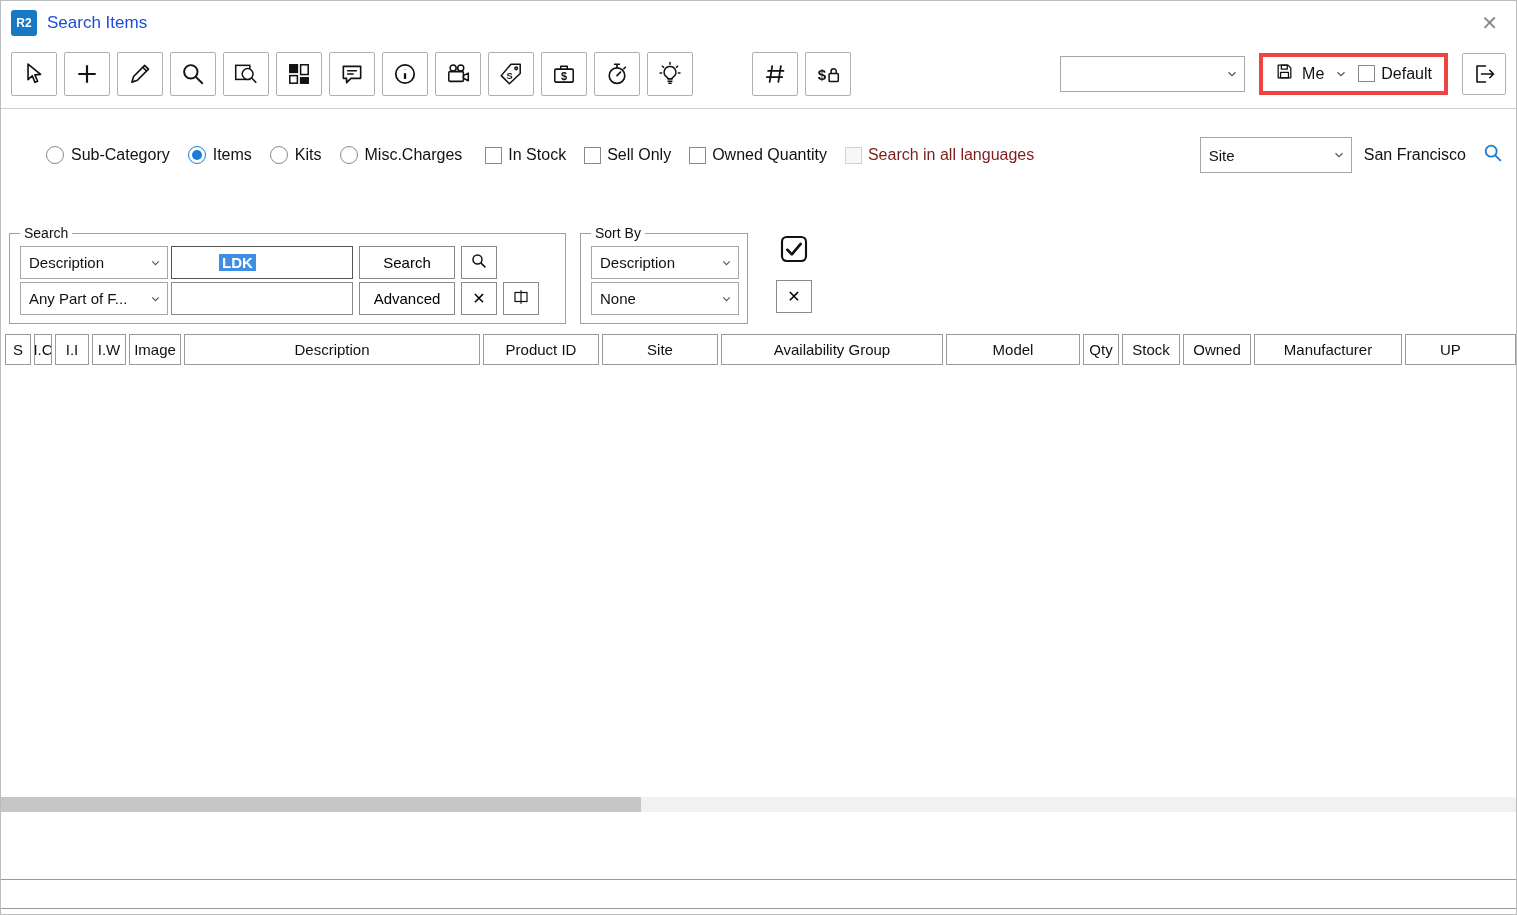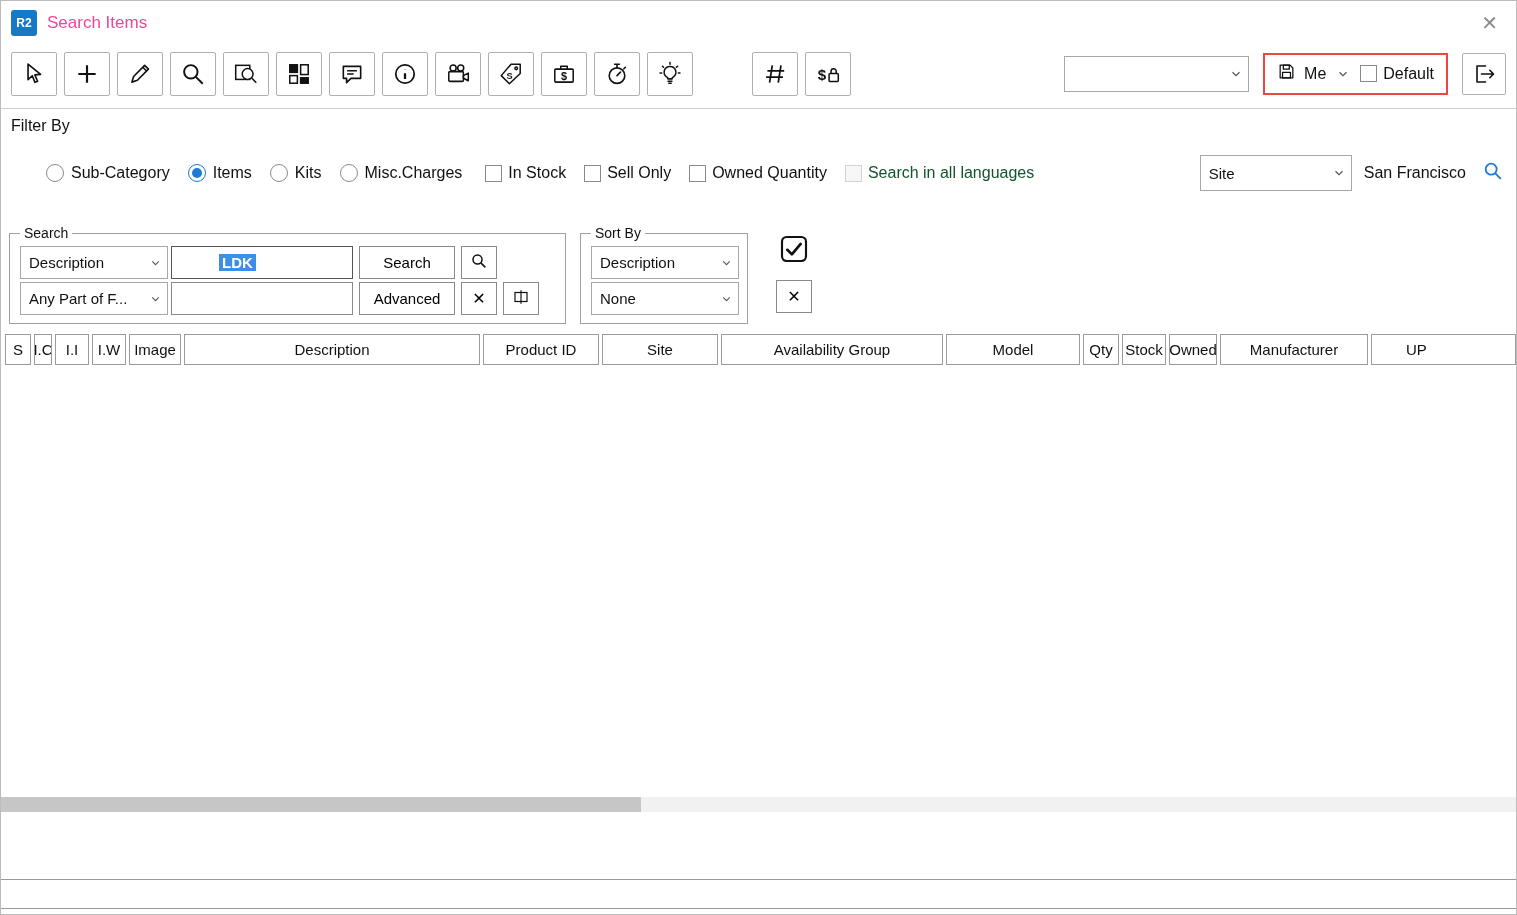--- a/index.html
+++ b/index.html
@@ -17,21 +17,21 @@
     background: #fff;
     overflow: hidden;
   }
   
   .titlebar { height: 44px; flex: 0 0 44px; display: flex; align-items: center; padding: 0 14px 0 10px; }
   .app-badge {
     width: 26px; height: 26px; background: #1779c4; color: #fff;
     font-size: 12px; font-weight: bold; border-radius: 3px;
     display: flex; align-items: center; justify-content: center;
   }
-  .win-title { margin-left: 10px; font-size: 17px; color: #ec4899; }
+  .win-title { margin-left: 10px; font-size: 17px; color: #1d4ed8; }
   .close-btn { margin-left: auto; color: #8a8a8a; font-size: 20px; cursor: default; padding: 0 4px; }
   
   .toolbar {
     flex: 0 0 64px; display: flex; align-items: center;
     padding: 2px 10px 8px 10px; gap: 7px;
     border-bottom: 1px solid #cfcfcf;
   }
   .tbtn {
     width: 46px; height: 44px; background: #fff;
     border: 1px solid #b0b0b0; border-radius: 2px;
@@ -43,37 +43,37 @@
   .tb-right { margin-left: auto; display: flex; align-items: center; gap: 14px; }
   .combo {
     position: relative; display: flex; align-items: center;
     border: 1px solid #a7a7a7; background: #fff;
     height: 33px; padding: 0 24px 0 8px; font-size: 15px; cursor: default;
   }
   .combo .chev { position: absolute; right: 5px; top: 50%; transform: translateY(-50%); }
   .profile-combo { width: 185px; height: 36px; }
   .me-wrap {
     display: flex; align-items: center; gap: 10px;
-    border: 2px solid #ef4444; height: 42px; padding: 0 12px;
+    border: 4px solid #ef4444; height: 42px; padding: 0 12px;
   }
   .me-btn { display: flex; align-items: center; gap: 8px; font-size: 16px; cursor: default; }
   .chev-glyph svg { display:block; }
   .cb { display: flex; align-items: center; gap: 6px; font-size: 16px; cursor: default; }
   .cbox { width: 17px; height: 17px; border: 1px solid #8a8a8a; background: #fff; flex: 0 0 auto; }
   .exit-btn { width: 44px; height: 42px; }
   
   .filters { flex: 0 0 96px; padding: 8px 12px 0 10px; }
   .filters-label { font-size: 16px; }
   .filters-row { display: flex; align-items: center; margin-top: 20px; }
   .radio { display: flex; align-items: center; gap: 7px; font-size: 16px; cursor: default; }
   .rdot { width: 18px; height: 18px; border: 1px solid #8a8a8a; border-radius: 50%; position: relative; background: #fff; flex: 0 0 auto; }
   .radio.selected .rdot { border-color: #1a7cd4; }
   .radio.selected .rdot::after { content: ""; position: absolute; inset: 3px; background: #1a7cd4; border-radius: 50%; }
   .check { display: flex; align-items: center; gap: 6px; font-size: 16px; cursor: default; }
-  .check.disabled { color: #14532d; }
+  .check.disabled { color: #7f1d1d; }
   .check.disabled .cbox { border-color: #d2d2d2; background: #f7f7f7; }
   .m35 { margin-left: 35px; } .m30 { margin-left: 18px; } .m38 { margin-left: 23px; }
   .site-combo { width: 152px; height: 36px; margin-left: auto; }
   .site-name { font-size: 16px; margin-left: 12px; }
   .site-search { margin-left: 16px; display: flex; align-items: center; cursor: default; }
   
   .searchrow { flex: 0 0 126px; display: flex; align-items: flex-start; padding: 20px 10px 0 8px; }
   fieldset { border: 1px solid #a0a0a0; padding: 2px 8px 8px 10px; background: #fff; }
   legend { font-size: 14px; padding: 0 4px; }
   .fs-search { width: 557px; }
@@ -283,21 +283,20 @@
             <svg width="24" height="24" viewBox="0 0 24 24" fill="none" stroke="#111" stroke-width="1.6" stroke-linecap="round" stroke-linejoin="round">
               <path d="M13.5 4H5v16h8.5"></path>
               <path d="M9.5 12H21M17.8 8.3L21.5 12l-3.7 3.7"></path>
             </svg>
           </span>
       </button>
     </div>
   </div>
 
   <div class="filters">
-    <div class="filters-label">Filter By</div>
     <div class="filters-row">
       <label class="radio m35">
         <span class="rdot"></span>
         <span>Sub-Category</span>
       </label>
       <label class="radio selected m30">
         <span class="rdot"></span>
         <span>Items</span>
       </label>
       <label class="radio m30">
@@ -428,22 +427,22 @@
     <div class="hcell" style="width:18px">I.C</div>
     <div class="hcell" style="width:34px">I.I</div>
     <div class="hcell" style="width:34px">I.W</div>
     <div class="hcell" style="width:52px">Image</div>
     <div class="hcell" style="width:296px">Description</div>
     <div class="hcell" style="width:116px">Product ID</div>
     <div class="hcell" style="width:116px">Site</div>
     <div class="hcell" style="width:222px">Availability Group</div>
     <div class="hcell" style="width:134px">Model</div>
     <div class="hcell" style="width:36px">Qty</div>
-    <div class="hcell" style="width:44px">Stock</div>
-    <div class="hcell" style="width:48px">Owned</div>
+    <div class="hcell" style="width:58px">Stock</div>
+    <div class="hcell" style="width:68px">Owned</div>
     <div class="hcell" style="width:148px">Manufacturer</div>
     <div class="hcell hlast">UP</div>
   </div>
 
   <div class="tbody"></div>
 
   <div class="hscroll">
     <div class="hthumb"></div>
   </div>
 

